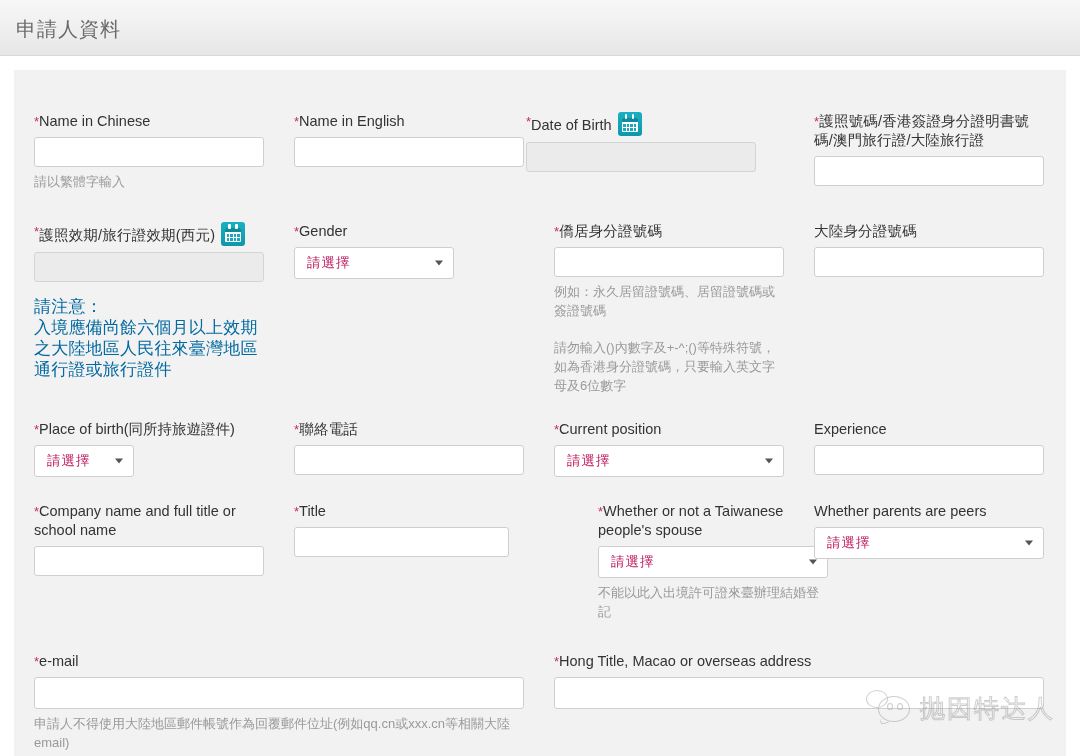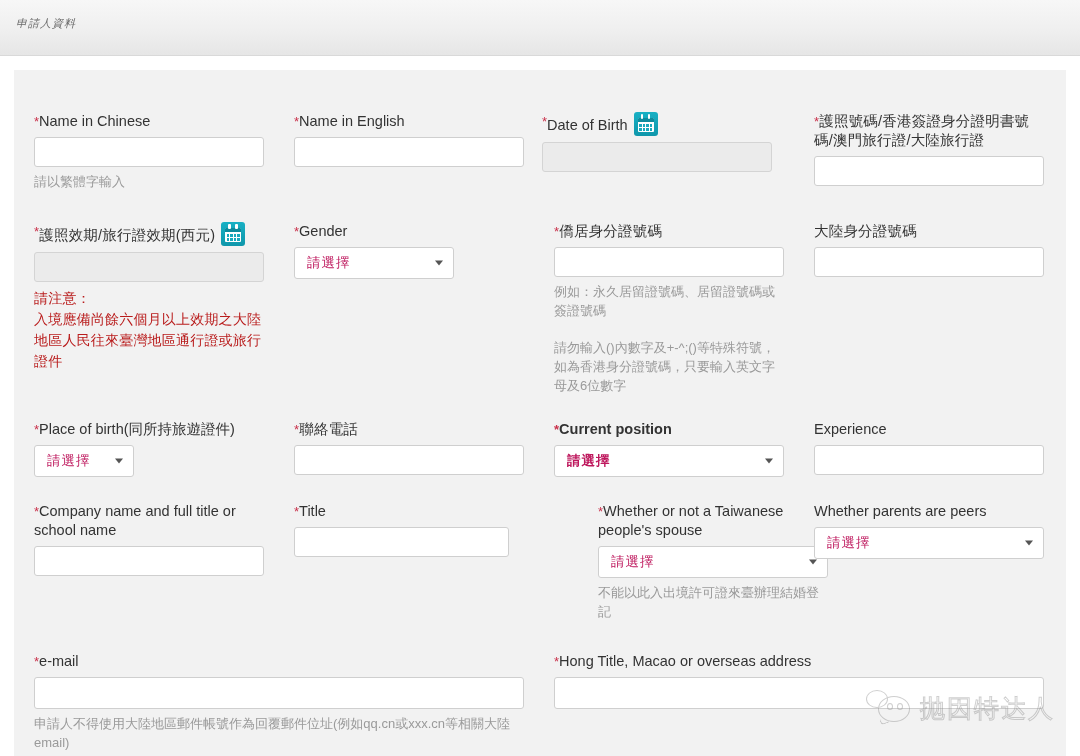--- a/index.html
+++ b/index.html
@@ -22,25 +22,24 @@
     width: 1080px;
     height: 56px;
     background: linear-gradient(to bottom, #f7f7f7 0%, #efefef 55%, #e6e6e6 100%);
     border-bottom: 1px solid #d9d9d9;
     box-sizing: border-box;
   }
   .header-title {
     position: absolute;
     left: 16px;
     top: 16px;
-    font-size: 11px;
+    font-size: 20px;
     color: #6b6b6b;
     letter-spacing: 1px;
     white-space: nowrap;
-    font-style: italic;
   }
 
   
   .form-panel {
     position: absolute;
     left: 14px;
     top: 70px;
     width: 1052px;
     height: 686px;
     background: #f2f2f2;
@@ -121,24 +120,24 @@
   .hint {
     font-size: 13px;
     color: #9a9a9a;
     line-height: 19px;
     margin-top: 5px;
     white-space: pre-line;
   }
   .hint.mt2 { margin-top: 18px; }
 
   .warn {
-    font-size: 14px;
-    color: #b91c1c;
+    font-size: 17px;
+    color: #0369a1;
     line-height: 21px;
-    margin-top: 6px;
+    margin-top: 14px;
     white-space: pre-line;
     letter-spacing: 0.2px;
   }
 
   
   .cal-icon {
     display: inline-block;
     vertical-align: -6px;
     margin-left: 6px;
     width: 24px;
@@ -245,21 +244,21 @@
     <div class="label"><span class="req">*</span><span>Name in Chinese</span></div>
     <input class="input-box" type="text" value="" style="">
     <div class="hint">請以繁體字輸入</div>
   </div>
 
   <div class="field" style="left:280px; top:42px; width:230px;">
     <div class="label"><span class="req">*</span><span>Name in English</span></div>
     <input class="input-box" type="text" value="" style="">
   </div>
 
-  <div class="field" style="left:528px; top:42px; width:230px;">
+  <div class="field" style="left:512px; top:42px; width:230px;">
     <div class="label"><span class="req">*</span><span>Date of Birth</span><span class="cal-icon"><span class="cal-inner"></span><span class="cal-hdr"></span><span class="ring l"></span><span class="ring r"></span><span class="grid"><i></i><i></i><i></i><i></i><i></i><i></i><i></i><i></i></span></span></div>
     <input class="input-box readonly" type="text" readonly="" value="" style="">
   </div>
 
   <div class="field" style="left:800px; top:42px; width:230px;">
     <div class="label label-cjk"><span class="req">*</span><span>護照號碼/香港簽證身分證明書號碼/澳門旅行證/大陸旅行證</span></div>
     <input class="input-box" type="text" style="margin-top: 4px;" value="">
   </div>
 
   <div class="field" style="left:20px; top:152px; width:230px;">
@@ -295,21 +294,21 @@
       <span class="sel-text">請選擇</span>
       <span class="caret"></span>
     </div>
   </div>
 
   <div class="field" style="left:280px; top:350px; width:230px;">
     <div class="label label-cjk"><span class="req">*</span><span>聯絡電話</span></div>
     <input class="input-box" type="text" style="margin-top: 4px;" value="">
   </div>
 
-  <div class="field" style="left:540px; top:350px; width:230px;font-weight:bold;">
+  <div class="field" style="left:540px; top:350px; width:230px;">
     <div class="label"><span class="req">*</span><span>Current position</span></div>
     <div class="select-box">
       <span class="sel-text">請選擇</span>
       <span class="caret"></span>
     </div>
   </div>
 
   <div class="field" style="left:800px; top:350px; width:230px;">
     <div class="label"><span class="req"></span><span>Experience</span></div>
     <input class="input-box" type="text" style="margin-top: 4px;" value="">

